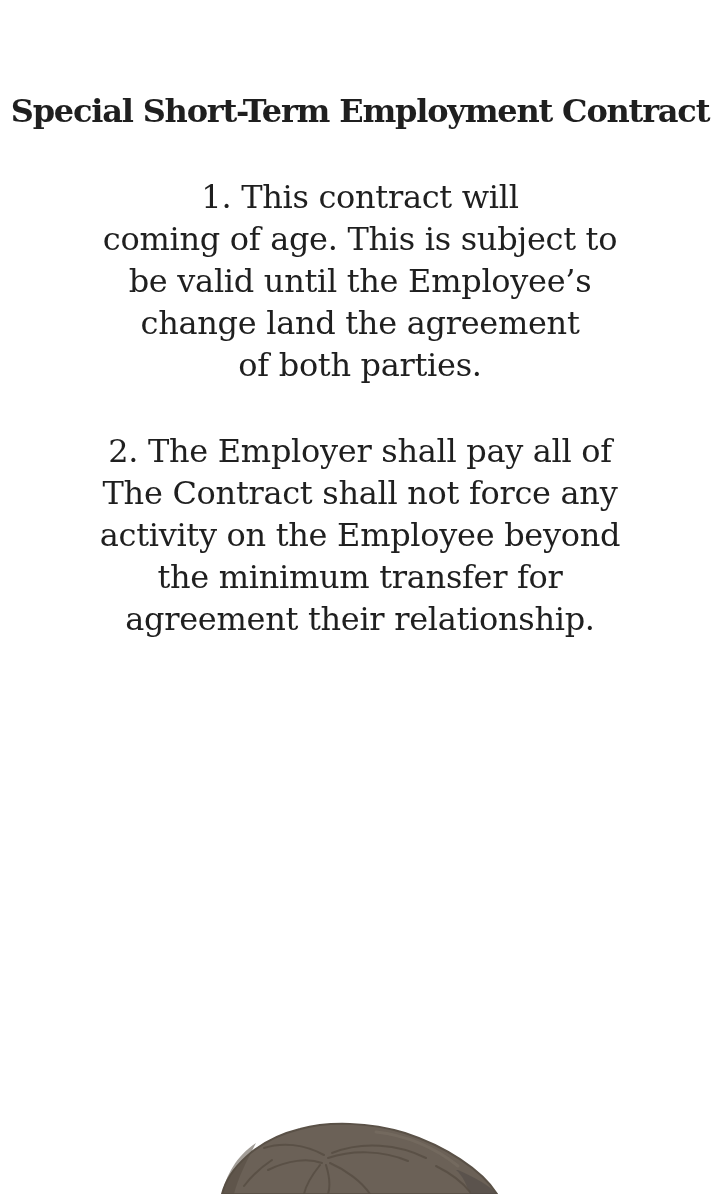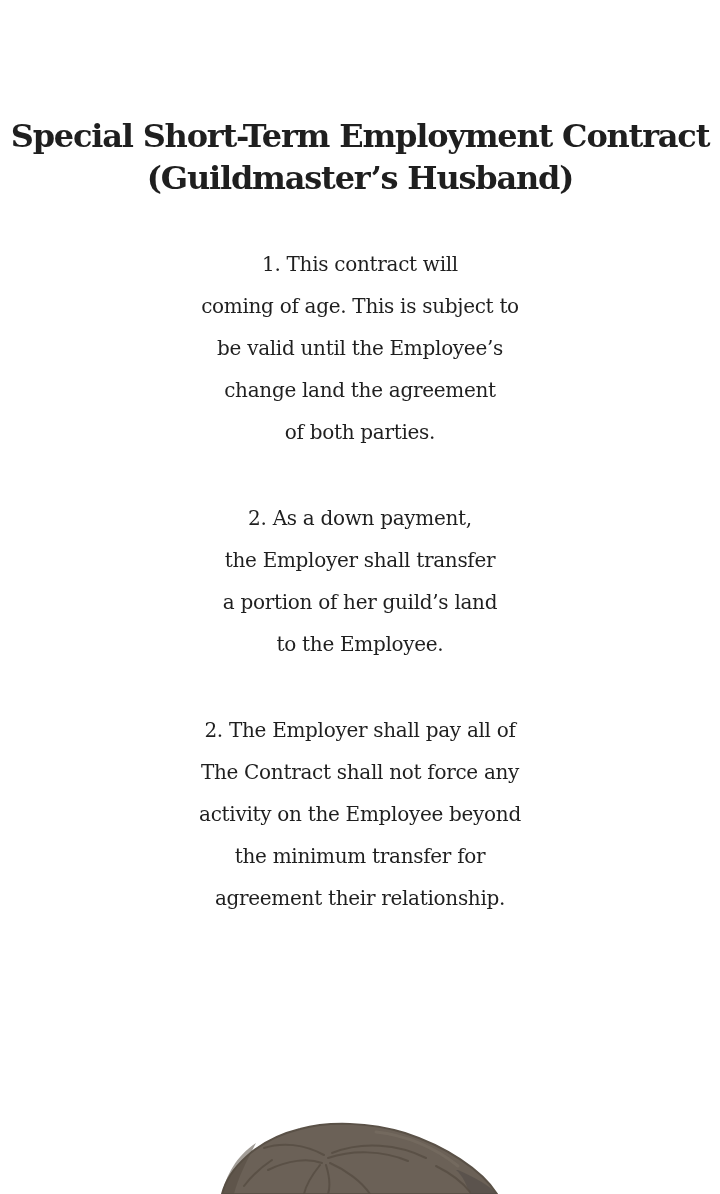--- a/index.html
+++ b/index.html
@@ -16,32 +16,32 @@
     color: #1f1f1f;
   }
   .contract {
     position: absolute;
     top: 0;
     left: 0;
     width: 720px;
     text-align: center;
   }
   .contract-title {
-    margin-top: 115px;
+    margin-top: 90px;
     font-size: 32px;
     line-height: 42px;
     font-weight: bold;
     letter-spacing: -1.2px;
   }
   .title-line {
     white-space: nowrap;
   }
   .clause {
     margin-top: 44px;
-    font-size: 20px;
+    font-size: 32px;
     line-height: 42px;
     letter-spacing: -0.3px;
   }
   .clause-line {
     white-space: nowrap;
   }
   .hair-illustration {
     position: absolute;
     left: 210px;
     top: 1118px;
@@ -69,37 +69,30 @@
     opacity: 0.5;
   }
 </style>
 </head>
 <body>
 
 <div class="contract">
 
   <div class="contract-title">
     <div class="title-line">Special Short-Term Employment Contract</div>
-    <div class="title-line">(Guildmaster’s Husband)</div>
   </div>
 
   <div class="clause">
     <div class="clause-line">1. This contract will</div>
     <div class="clause-line">coming of age. This is subject to</div>
     <div class="clause-line">be valid until the Employee’s</div>
     <div class="clause-line">change land the agreement</div>
     <div class="clause-line">of both parties.</div>
   </div>
 
-  <div class="clause">
-    <div class="clause-line">2. As a down payment,</div>
-    <div class="clause-line">the Employer shall transfer</div>
-    <div class="clause-line">a portion of her guild’s land</div>
-    <div class="clause-line">to the Employee.</div>
-  </div>
 
   <div class="clause">
     <div class="clause-line">2. The Employer shall pay all of</div>
     <div class="clause-line">The Contract shall not force any</div>
     <div class="clause-line">activity on the Employee beyond</div>
     <div class="clause-line">the minimum transfer for</div>
     <div class="clause-line">agreement their relationship.</div>
   </div>
 
 </div>

